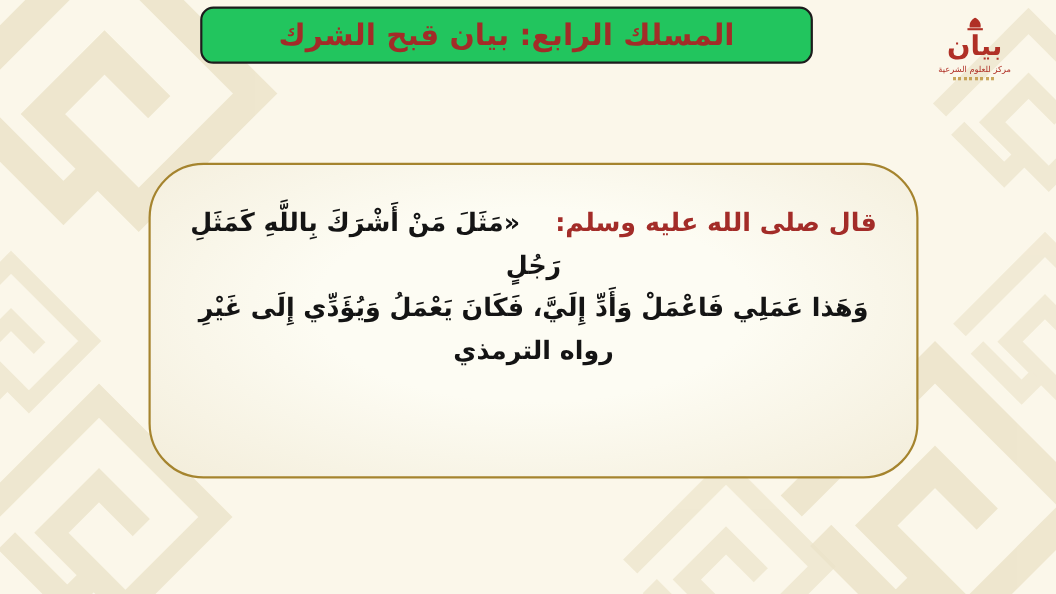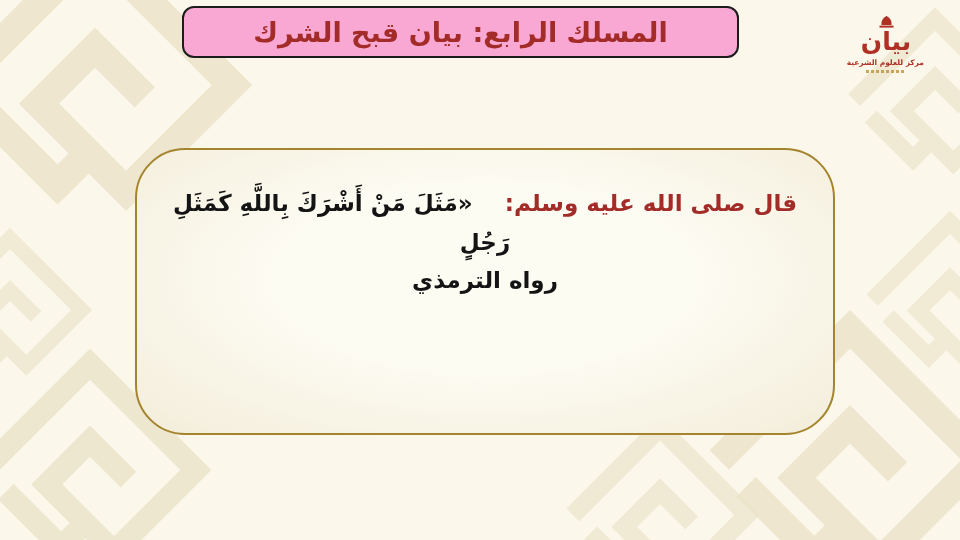--- a/index.html
+++ b/index.html
@@ -9,38 +9,38 @@
     font-family:"DejaVu Sans", sans-serif;
   }
   .slide { position:relative; width:960px; height:540px; }
 
   
   .decor-layer { position:absolute; left:0; top:0; width:960px; height:540px; }
 
   
   .title-box {
     position:absolute; left:182px; top:6px; width:553px; height:48px;
-    background:#f9a8d4;
+    background:#22c55e;
     border:2.5px solid #1c1c1c; border-radius:12px;
     display:flex; align-items:center; justify-content:center;
     box-sizing:content-box;
   }
   .title-text {
     direction:rtl; color:#a32c28; font-size:27px; font-weight:bold;
     letter-spacing:0; white-space:nowrap;
   }
 
   
   .logo {
     position:absolute; left:848px; top:16px; width:76px;
     text-align:center; color:#b03026;
   }
   .logo-dome { display:block; margin:0 auto 1px; }
   .logo-word { font-size:25px; font-weight:bold; line-height:1.05; direction:rtl; }
-  .logo-sub  { font-size:7.5px; font-weight:bold; margin-top:3px; direction:rtl; white-space:nowrap; }
+  .logo-sub  { font-size:7.5px; font-weight:normal; margin-top:3px; direction:rtl; white-space:nowrap; }
   .logo-tag  {
     height:3px; width:40px; margin:3px auto 0;
     background:repeating-linear-gradient(90deg,#b98c2e 0 3px, rgba(0,0,0,0) 3px 5px);
     opacity:.75;
   }
 
   
   .card {
     position:absolute; left:135px; top:148px; width:700px; height:287px;
     border:2px solid #a5842e; border-radius:50px;
@@ -87,17 +87,18 @@
       <rect x="0.5" y="9.6" width="14" height="2" fill="#b03026"></rect>
     </svg>
     <div class="logo-word">بيان</div>
     <div class="logo-sub">مركز للعلوم الشرعية</div>
     <div class="logo-tag"></div>
   </div>
 
   <div class="card">
     <div class="hadith">
       <div><span class="intro">قال صلى الله عليه وسلم: </span><span>«مَثَلَ مَنْ أَشْرَكَ بِاللَّهِ كَمَثَلِ رَجُلٍ</span></div>
+      <div>وَهَذا عَمَلِي فَاعْمَلْ وَأَدِّ إِلَيَّ، فَكَانَ يَعْمَلُ وَيُؤَدِّي إِلَى غَيْرِ</div>
       <div class="src">رواه الترمذي</div>
     </div>
   </div>
 
 </div>
 
 </body></html>

